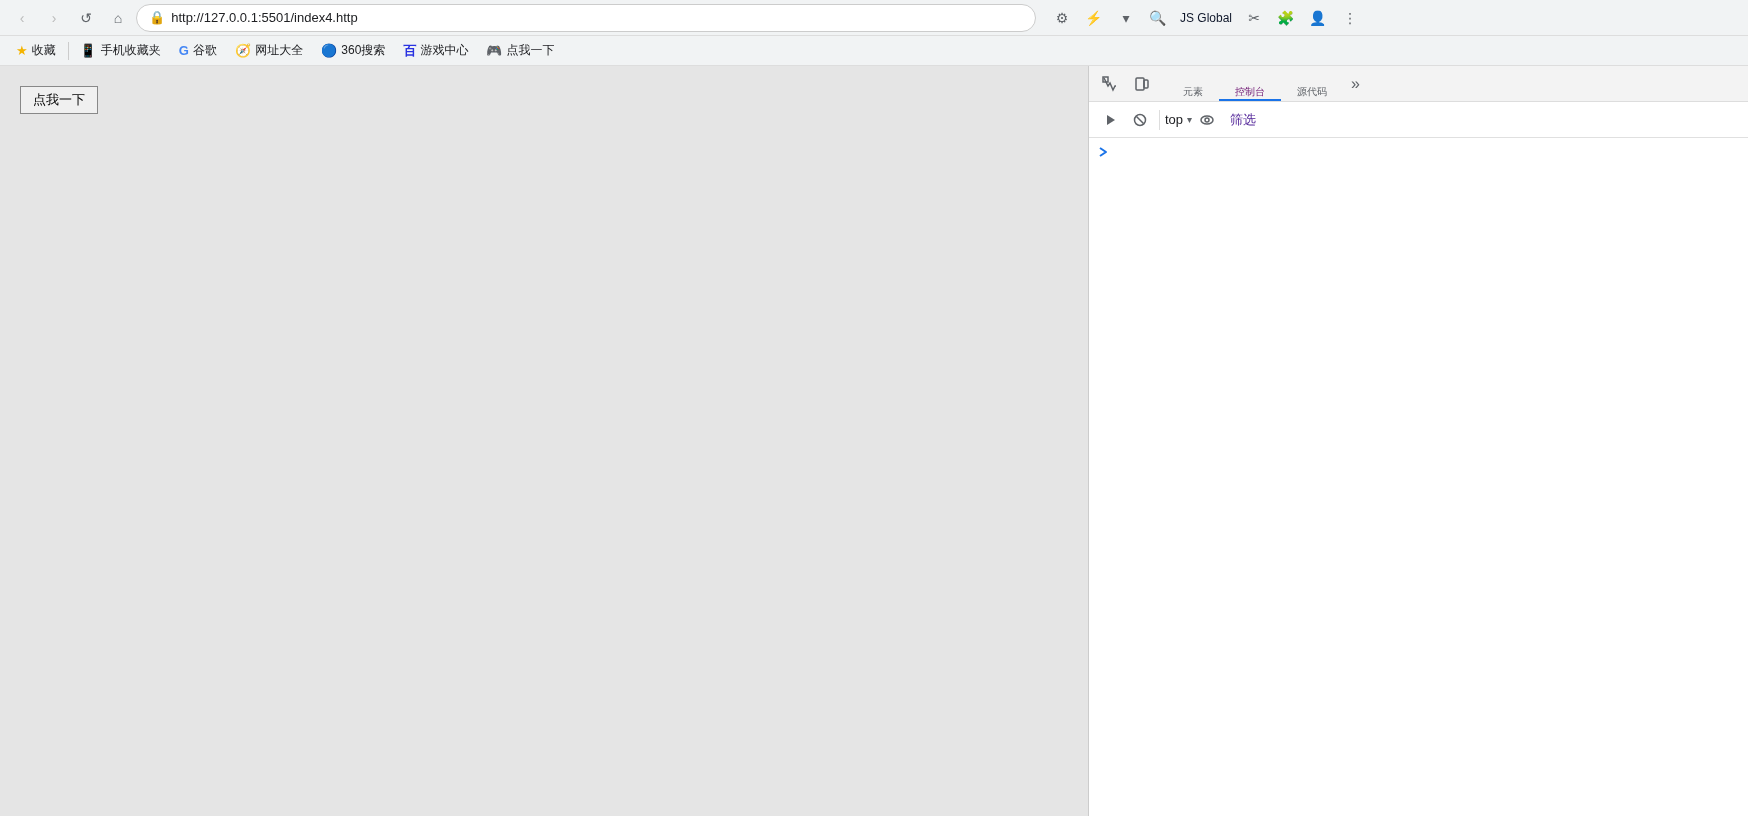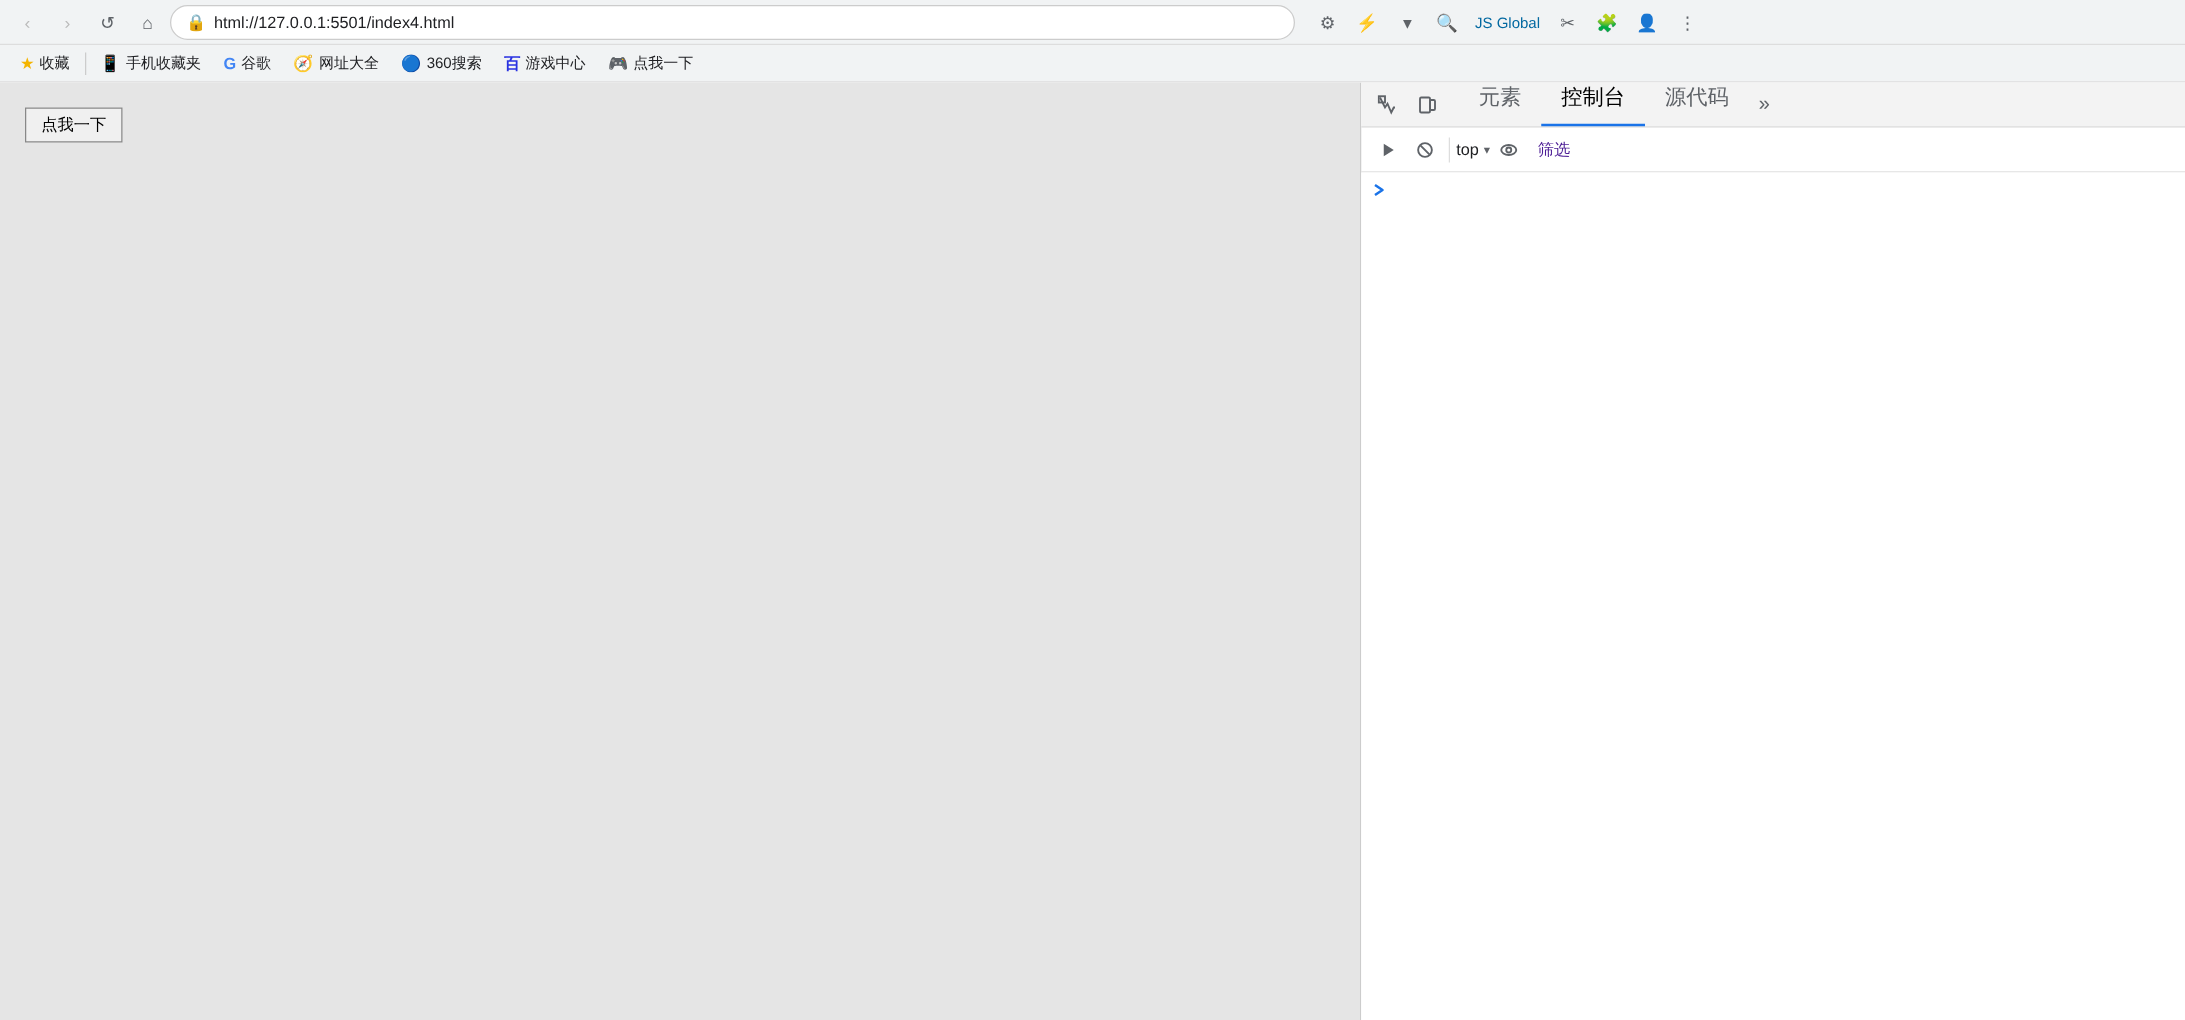--- a/index.html
+++ b/index.html
@@ -179,29 +179,29 @@
     .devtools-tab-list {
       display: flex;
       align-items: flex-end;
       height: 100%;
       padding: 0 4px;
     }
     .devtools-tab {
       padding: 0 16px;
       height: 100%;
       display: flex;
-      align-items: flex-start;
-      cursor: pointer;
-      font-size: 17px;
+      align-items: flex-end;
+      cursor: pointer;
+      font-size: 10px;
       color: #5f6368;
       border-bottom: 2px solid transparent;
       white-space: nowrap;
     }
     .devtools-tab.active {
-      color: #000000;
+      color: #701a75;
       border-bottom: 2px solid #1a73e8;
     }
     .devtools-tab-more {
       padding: 0 8px;
       height: 100%;
       display: flex;
       align-items: center;
       cursor: pointer;
       font-size: 16px;
       color: #5f6368;
@@ -287,29 +287,29 @@
 <body>
 
 <div class="browser-toolbar">
   <button class="nav-btn" disabled="">‹</button>
   <button class="nav-btn" disabled="">›</button>
   <button class="nav-btn">↺</button>
   <button class="nav-btn">⌂</button>
 
   <div class="address-bar">
     <span class="lock-icon">🔒</span>
-    <span class="address-text">html://127.0.0.1:5501/index4.html</span>
+    <span class="address-text">http://127.0.0.1:5501/index4.http</span>
   </div>
 
   <div class="toolbar-right">
     <button class="toolbar-right-btn">⚙</button>
     <button class="toolbar-right-btn">⚡</button>
     <button class="toolbar-right-btn">▾</button>
     <button class="toolbar-right-btn">🔍</button>
-    <span style="font-size:12px;color:#0369a1;margin:0 4px;">JS Global</span>
+    <span style="font-size:12px;color:#0f172a;margin:0 4px;">JS Global</span>
     <button class="toolbar-right-btn">✂</button>
     <button class="toolbar-right-btn">🧩</button>
     <button class="toolbar-right-btn" style="color:#1a73e8;">👤</button>
     <button class="toolbar-right-btn">⋮</button>
   </div>
 </div>
 
 <div class="bookmarks-bar">
   <div class="bookmark-item">
     <span class="bm-icon star-icon">★</span>

